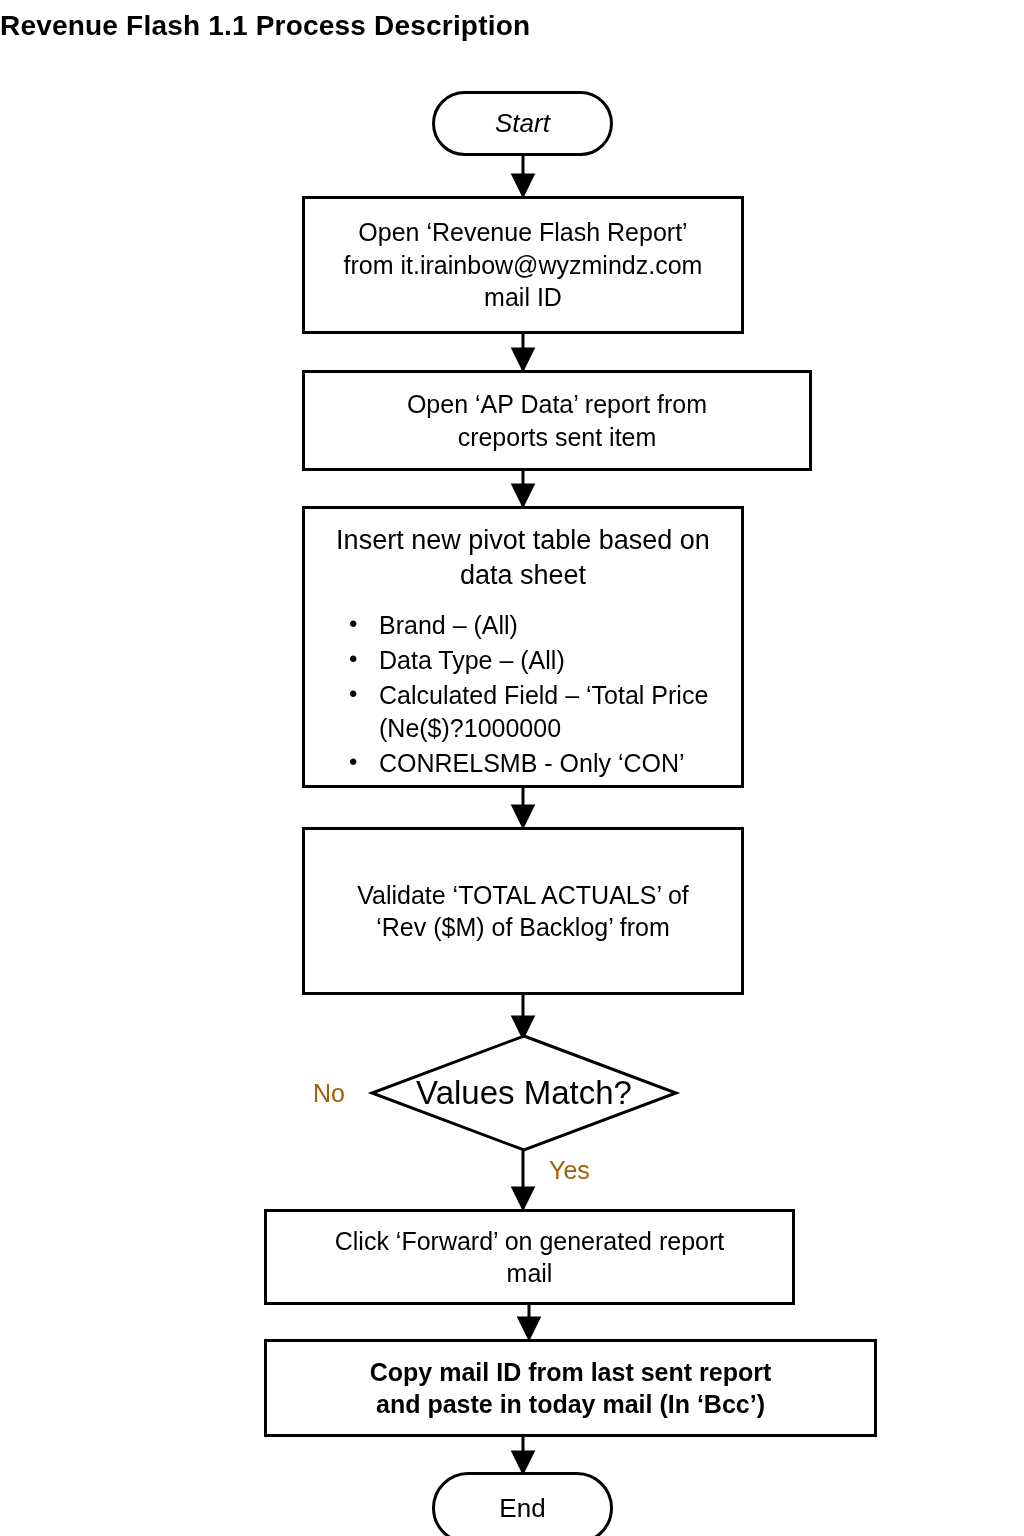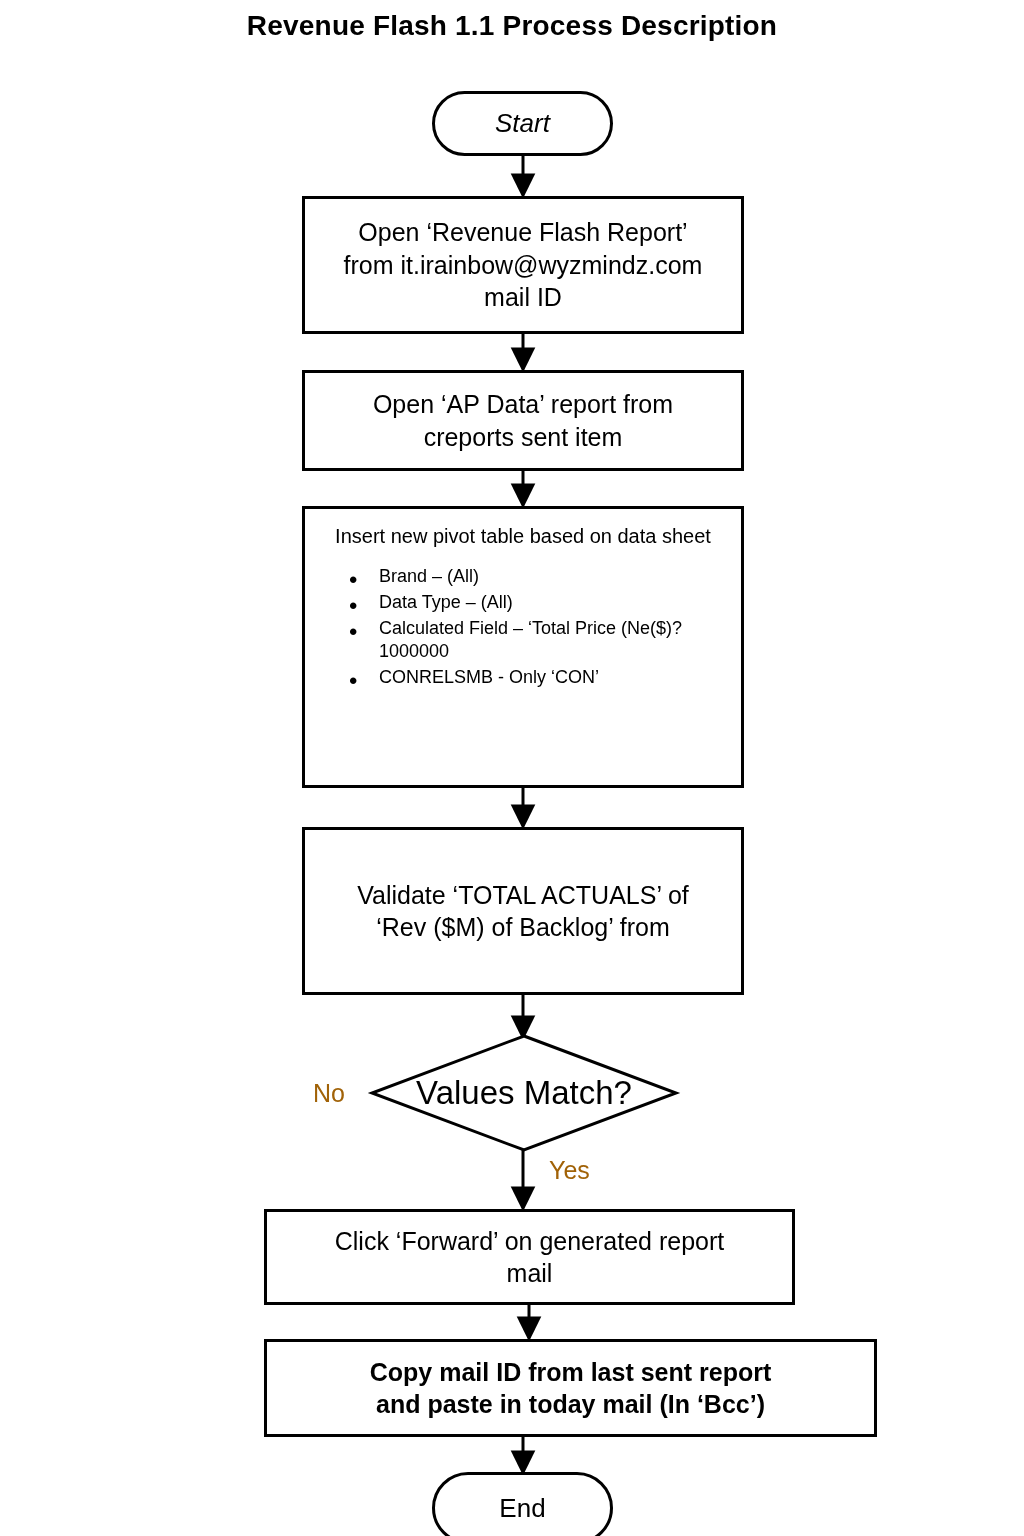--- a/index.html
+++ b/index.html
@@ -18,21 +18,21 @@
     background: #ffffff;
     overflow: hidden;
   }
 
   
   .title {
     position: absolute;
     left: 0;
     top: 10px;
     width: 1024px;
-    text-align: center;
+    text-align: left;
     font-size: 28px;
     font-weight: bold;
     letter-spacing: 0.2px;
     color: #000000;
   }
 
   
   .connectors {
     position: absolute;
     left: 0;
@@ -68,30 +68,30 @@
 
   
   .pivot {
     display: block;
     padding: 14px 14px 10px 14px;
     font-size: 25px;
     line-height: 1.30;
   }
   .pivot-head {
     text-align: center;
-    font-size: 20px;
+    font-size: 27px;
     line-height: 1.30;
     margin-bottom: 16px;
   }
   .pivot-list {
     margin: 0;
     padding: 0 0 0 30px;
     list-style: none;
     text-align: left;
-    font-size: 18px;
+    font-size: 25px;
     line-height: 1.32;
   }
   .pivot-list li {
     position: relative;
     padding-left: 30px;
     margin-bottom: 2px;
   }
   .pivot-list li::before {
     content: "\2022";
     position: absolute;
@@ -164,21 +164,21 @@
   </div>
 
   <div class="node process" style="left:302px; top:196px; width:442px; height:138px;">
     <div>
       <span class="txt">Open ‘Revenue Flash Report’</span>
       <span class="txt">from it.irainbow@wyzmindz.com</span>
       <span class="txt">mail ID</span>
     </div>
   </div>
 
-  <div class="node process" style="left:302px; top:370px; width:442px; height:101px;">
+  <div class="node process" style="left:302px; top:370px; width:510px; height:101px;">
     <div>
       <span class="txt">Open ‘AP Data’ report from</span>
       <span class="txt">creports sent item</span>
     </div>
   </div>
 
   <div class="node pivot" style="left:302px; top:506px; width:442px; height:282px;">
     <div class="pivot-head">
       <span class="txt">Insert new pivot table based</span>
       <span class="txt">on data sheet</span>

